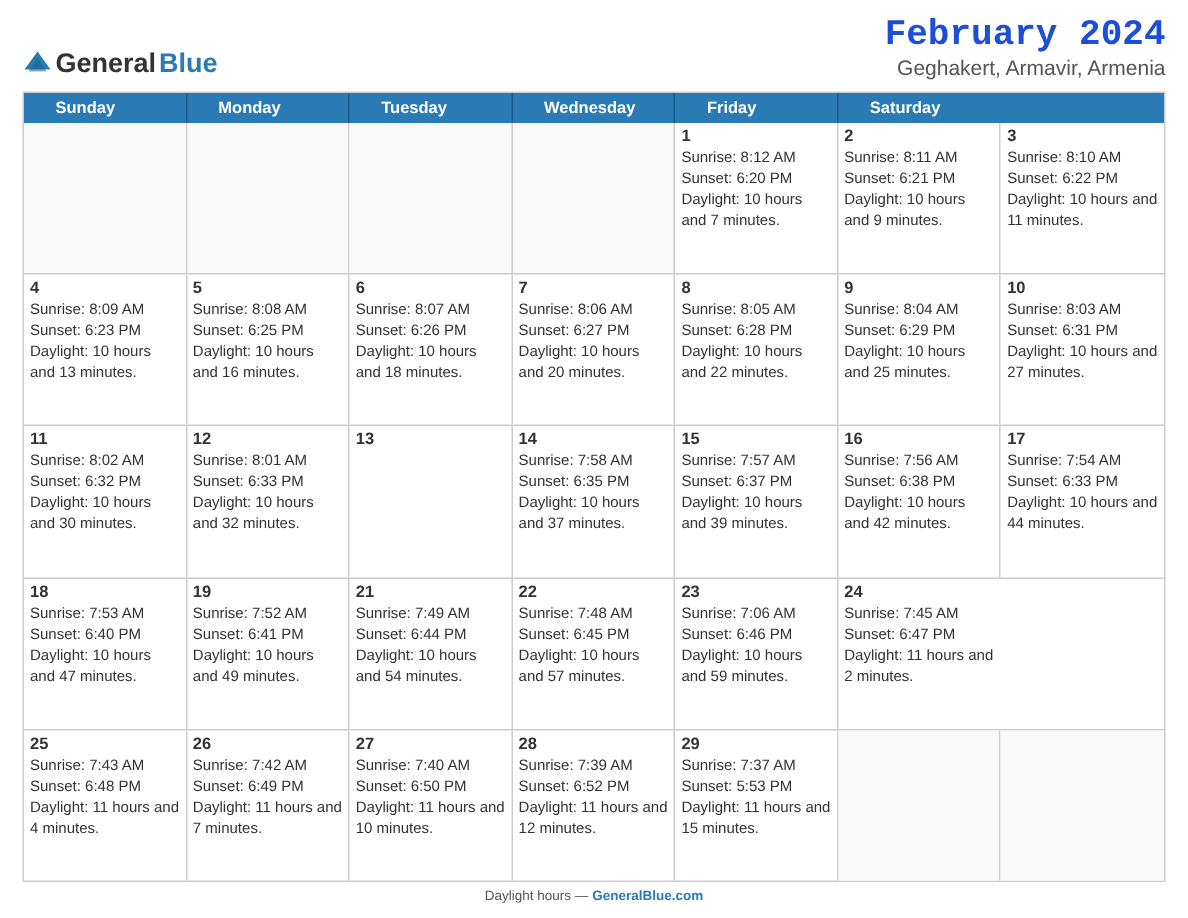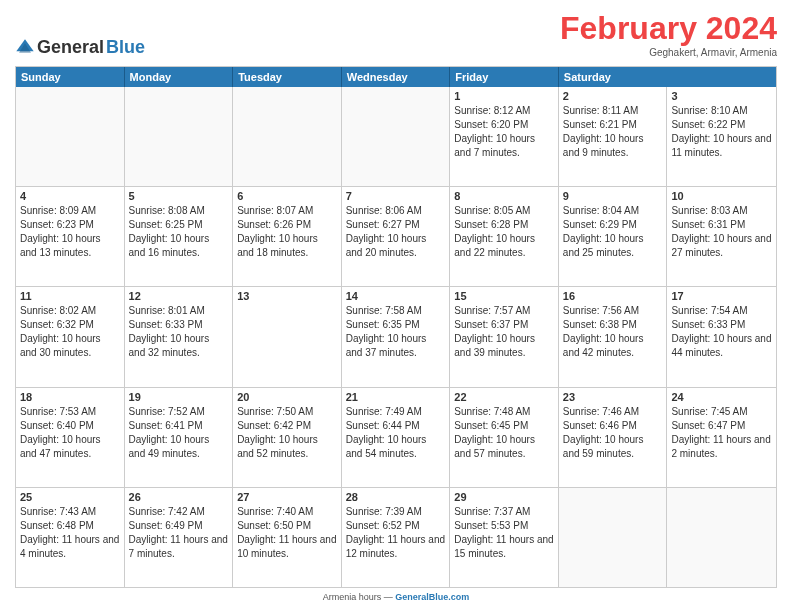--- a/index.html
+++ b/index.html
@@ -34,44 +34,45 @@
       gap: 2px;
     }
     .logo-icon {
       width: 20px;
       height: 20px;
     }
     .title-section {
       text-align: right;
     }
     .main-title {
-      font-size: 32px;
+      font-size: 24px;
       font-weight: bold;
-      color: #ef4444;
+      color: #1d4ed8;
+      font-family: Liberation Mono, monospace;
     }
     .subtitle {
-      font-size: 10px;
+      font-size: 14px;
       color: #555;
     }
     .calendar {
       flex: 1;
       display: flex;
       flex-direction: column;
       border: 1px solid #ccc;
     }
     .cal-header {
       display: grid;
       grid-template-columns: repeat(7, 1fr);
       background: #2a7ab5;
     }
     .cal-header-cell {
       color: white;
       font-size: 11px;
       font-weight: bold;
-      padding: 4px 5px;
+      padding: 4px 21px;
       border-right: 1px solid #1a5a8a;
       text-align: left;
     }
     .cal-header-cell:last-child { border-right: none; }
     .cal-body {
       flex: 1;
       display: flex;
       flex-direction: column;
     }
     .cal-row {
@@ -256,40 +257,34 @@
 Sunset: 6:40 PM
 Daylight: 10 hours and 47 minutes.</div>
           </div>
           <div class="cal-cell">
             <div class="day-num">19</div>
             <div class="day-info">Sunrise: 7:52 AM
 Sunset: 6:41 PM
 Daylight: 10 hours and 49 minutes.</div>
           </div>
           <div class="cal-cell">
-            <div class="day-num">20</div>
-            <div class="day-info">Sunrise: 7:50 AM
-Sunset: 6:42 PM
-Daylight: 10 hours and 52 minutes.</div>
-          </div>
-          <div class="cal-cell">
             <div class="day-num">21</div>
             <div class="day-info">Sunrise: 7:49 AM
 Sunset: 6:44 PM
 Daylight: 10 hours and 54 minutes.</div>
           </div>
           <div class="cal-cell">
             <div class="day-num">22</div>
             <div class="day-info">Sunrise: 7:48 AM
 Sunset: 6:45 PM
 Daylight: 10 hours and 57 minutes.</div>
           </div>
           <div class="cal-cell">
             <div class="day-num">23</div>
-            <div class="day-info">Sunrise: 7:46 AM
+            <div class="day-info">Sunrise: 7:06 AM
 Sunset: 6:46 PM
 Daylight: 10 hours and 59 minutes.</div>
           </div>
           <div class="cal-cell">
             <div class="day-num">24</div>
             <div class="day-info">Sunrise: 7:45 AM
 Sunset: 6:47 PM
 Daylight: 11 hours and 2 minutes.</div>
           </div>
         </div>
@@ -324,15 +319,15 @@
 Sunset: 5:53 PM
 Daylight: 11 hours and 15 minutes.</div>
           </div>
           <div class="cal-cell empty"></div>
           <div class="cal-cell empty"></div>
         </div>
       </div>
   </div>
 
   <div class="footer">
-    <span>Armenia hours</span> — <span style="color:#2a7ab5;cursor:pointer;font-weight:bold;">GeneralBlue.com</span>
+    <span>Daylight hours</span> — <span style="color:#2a7ab5;cursor:pointer;font-weight:bold;">GeneralBlue.com</span>
   </div>
 </div>
 
 </body></html>

